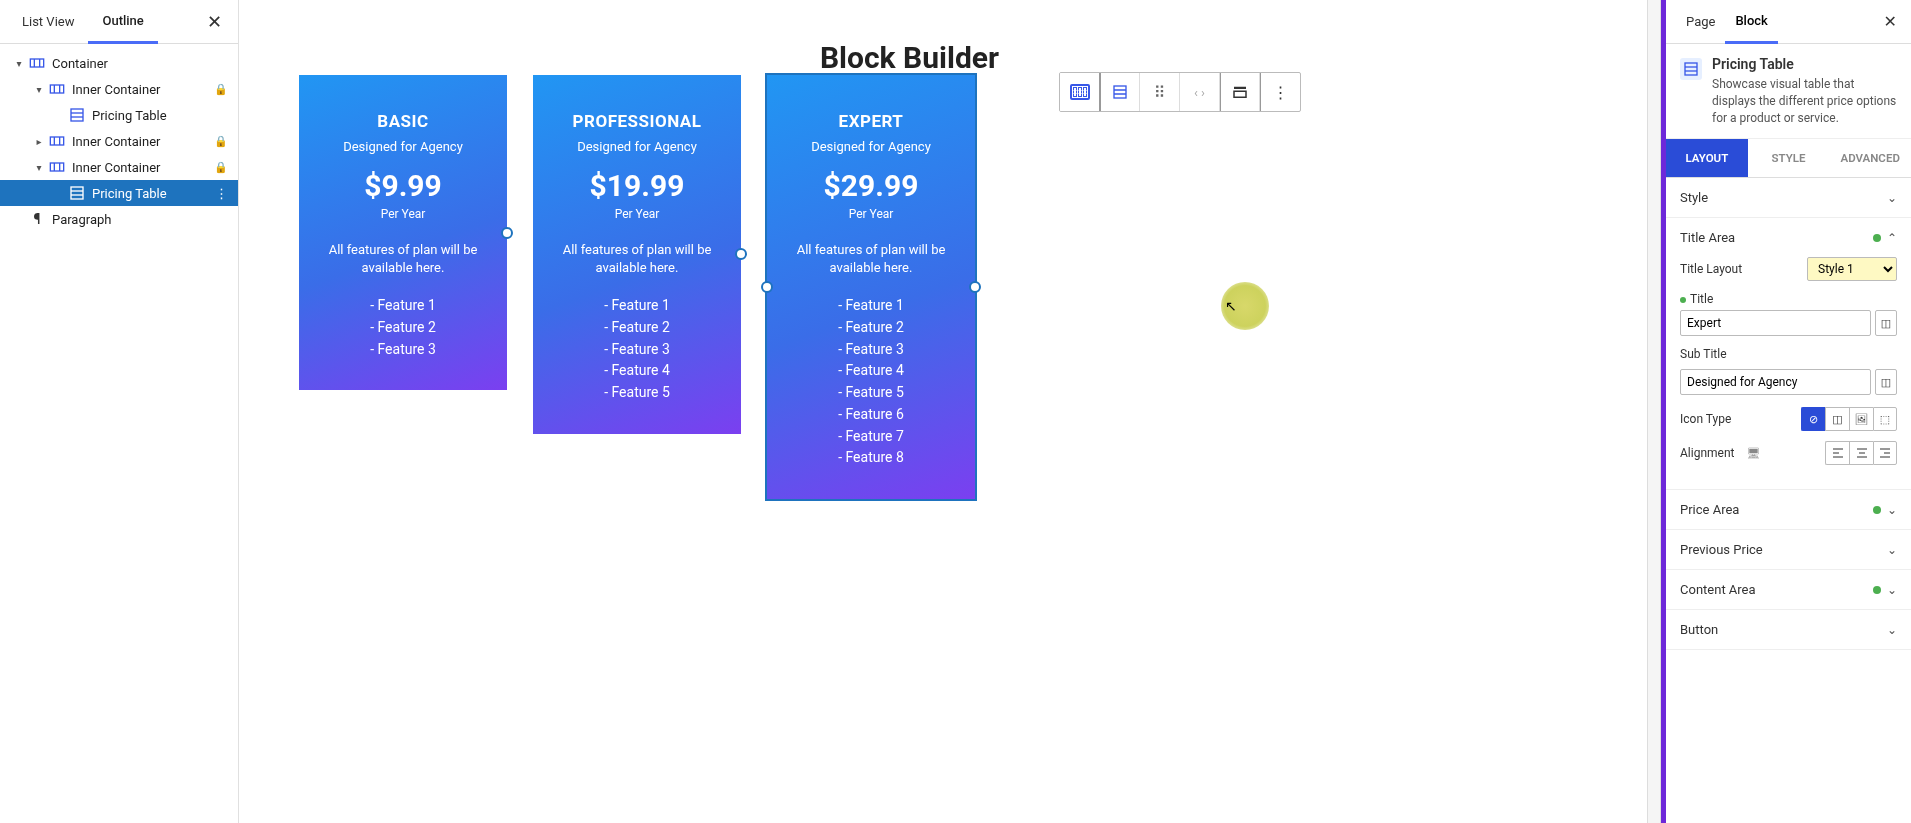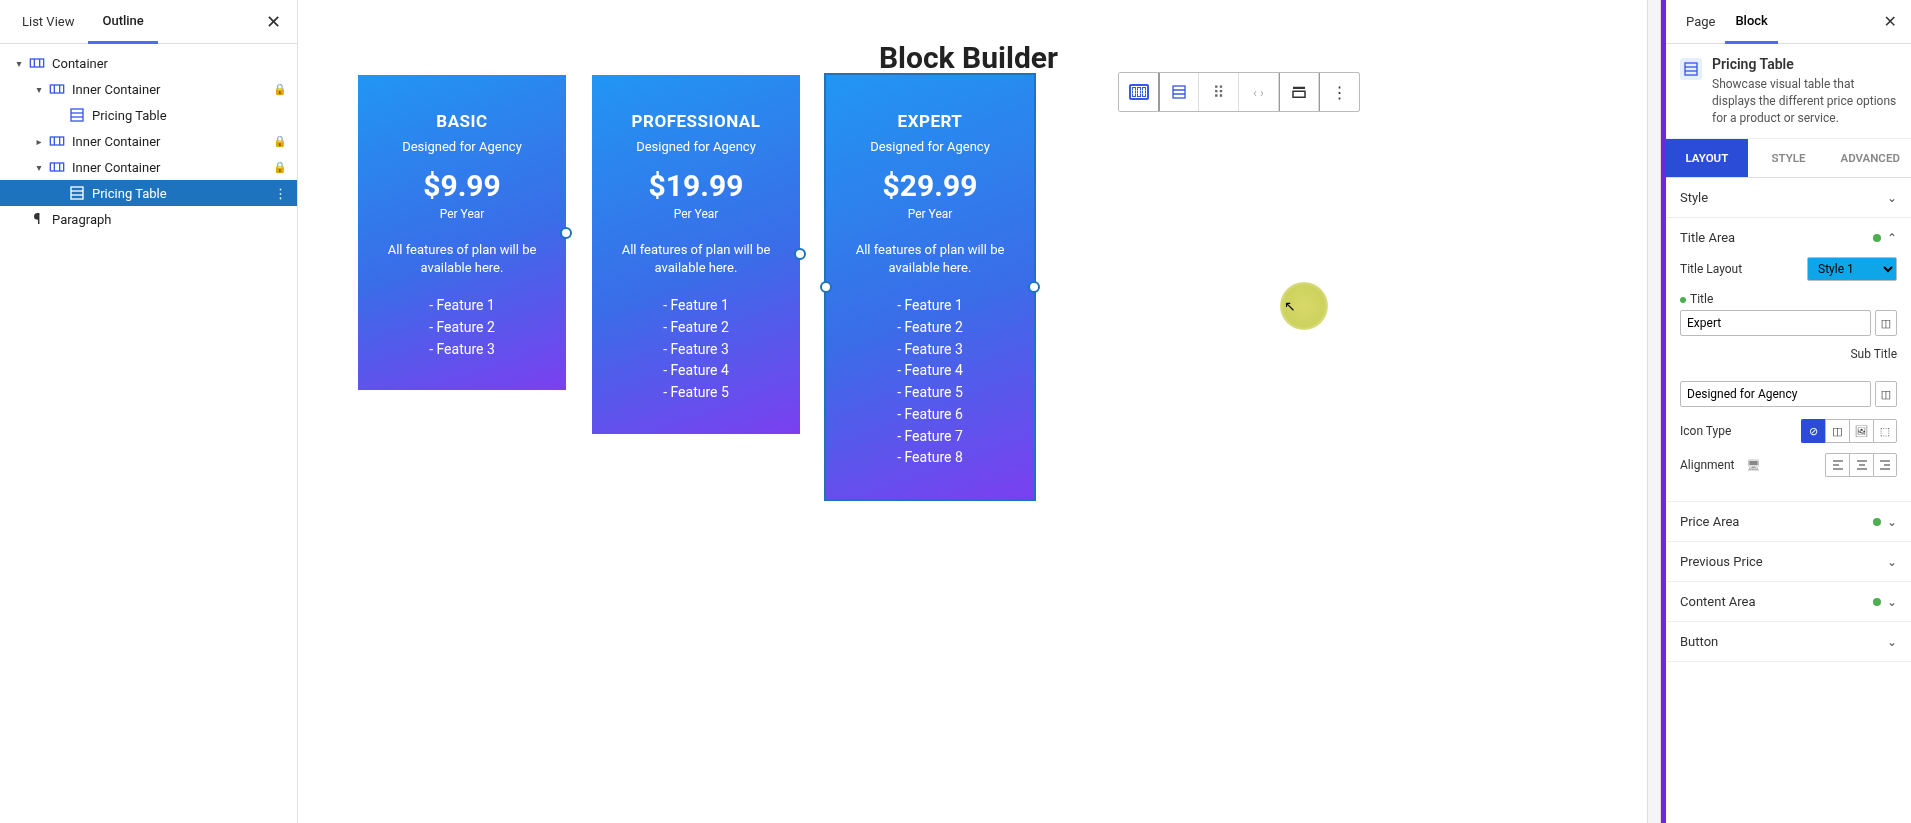--- a/index.html
+++ b/index.html
@@ -1,19 +1,19 @@
 <!DOCTYPE html>
 <html><head>
 <meta charset="utf-8">
 <style>
 * { box-sizing: border-box; margin: 0; padding: 0; font-family: -apple-system, BlinkMacSystemFont, "Segoe UI", Roboto, sans-serif; }
 body { display: flex; height: 823px; width: 1911px; background: #fff; overflow: hidden; }
 
 
-.left-panel { width: 298px; border-right: 1px solid #e0e0e0; background: #fff; display: flex; flex-direction: column; }
+.left-panel { width: 239px; border-right: 1px solid #e0e0e0; background: #fff; display: flex; flex-direction: column; }
 .left-tabs { display: flex; align-items: center; border-bottom: 1px solid #ddd; padding: 0 8px; height: 44px; position: relative; }
 .left-tab { padding: 0 14px; height: 44px; display: flex; align-items: center; font-size: 13px; color: #333; cursor: pointer; }
 .left-tab.active { color: #1e1e1e; border-bottom: 3px solid #4a6cf7; font-weight: 500; }
 .left-close { margin-left: auto; font-size: 18px; color: #333; cursor: pointer; padding: 4px 8px; }
 .tree { padding: 6px 0; font-size: 13px; color: #1e1e1e; }
 .tree-row { display: flex; align-items: center; height: 26px; padding-right: 10px; cursor: pointer; }
 .tree-row.selected { background: #1e73be; color: #fff; }
 .tree-toggle { width: 18px; text-align: center; font-size: 10px; color: #555; }
 .tree-row.selected .tree-toggle { color: #fff; }
 .tree-icon { width: 18px; height: 18px; margin-right: 6px; display: inline-flex; align-items: center; justify-content: center; }
@@ -71,21 +71,21 @@
 .rp-subtab.active { background: #2a4cd7; color: #fff; }
 .rp-section { border-bottom: 1px solid #eee; }
 .rp-sec-head { padding: 12px 14px; display: flex; align-items: center; cursor: pointer; font-size: 13px;}
 .rp-sec-head .sec-title { flex: 1; }
 .rp-dot { width: 8px; height: 8px; border-radius: 50%; background: #4caf50; margin-right: 6px; }
 .rp-chev { font-size: 12px; color: #555; }
 .rp-body { padding: 0 14px 14px; }
 .rp-field-row { display: flex; align-items: center; margin-bottom: 10px; gap: 8px; }
 .rp-label { font-size: 12px; color: #333; }
 .green-dot { width: 6px; height: 6px; border-radius: 50%; background: #4caf50; display: inline-block; margin-right: 4px; }
-.rp-select { flex: 1; border: 1px solid #bbb; border-radius: 2px; padding: 3px 6px; font-size: 12px; background:#0ea5e9;}
+.rp-select { flex: 1; border: 1px solid #bbb; border-radius: 2px; padding: 3px 6px; font-size: 12px; background:#fef9c3;}
 .rp-input-row { display: flex; gap: 4px; }
 .rp-input { flex: 1; border: 1px solid #bbb; border-radius: 2px; padding: 4px 6px; font-size: 12px; }
 .rp-mini-btn { width: 22px; height: 26px; border: 1px solid #bbb; border-radius: 2px; display: flex; align-items: center; justify-content: center; font-size: 11px; cursor:pointer; background:#fff;}
 .rp-mini-btn.active { background: #2a4cd7; color: #fff; border-color: #2a4cd7; }
 .rp-btn-group { display: flex; margin-left: auto; }
 .rp-btn-group .rp-mini-btn { border-radius: 0; border-right: none; width: 24px; height: 24px;}
 .rp-btn-group .rp-mini-btn:first-child { border-radius: 2px 0 0 2px; }
 .rp-btn-group .rp-mini-btn:last-child { border-radius: 0 2px 2px 0; border-right: 1px solid #bbb; }
 
 
@@ -312,21 +312,21 @@
         <span class="rp-label">Title Layout</span>
         <select class="rp-select" style="max-width:90px; margin-left:auto;">
           <option>Style 1</option>
         </select>
       </div>
       <div style="margin-bottom:4px;"><span class="green-dot"></span><span class="rp-label">Title</span></div>
       <div class="rp-input-row" style="margin-bottom:10px;">
         <input class="rp-input" value="Expert" style="">
         <div class="rp-mini-btn">◫</div>
       </div>
-      <div style="margin-bottom:20px;text-align:right;"><span class="rp-label">Sub Title</span></div>
+      <div style="margin-bottom:8px;"><span class="rp-label">Sub Title</span></div>
       <div class="rp-input-row" style="margin-bottom:12px;">
         <input class="rp-input" value="Designed for Agency" style="">
         <div class="rp-mini-btn">◫</div>
       </div>
       <div class="rp-field-row">
         <span class="rp-label">Icon Type</span>
         <div class="rp-btn-group">
           <div class="rp-mini-btn active">⊘</div>
           <div class="rp-mini-btn">◫</div>
           <div class="rp-mini-btn">🖼</div>

